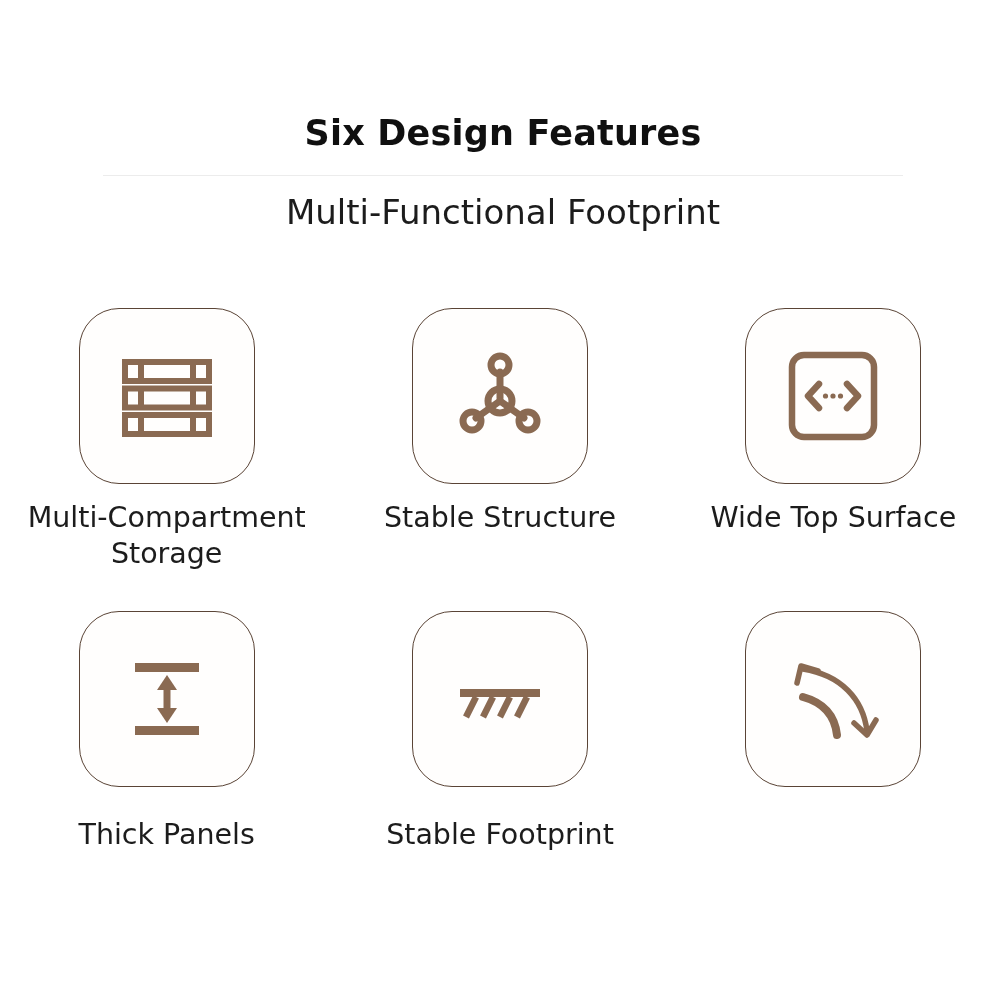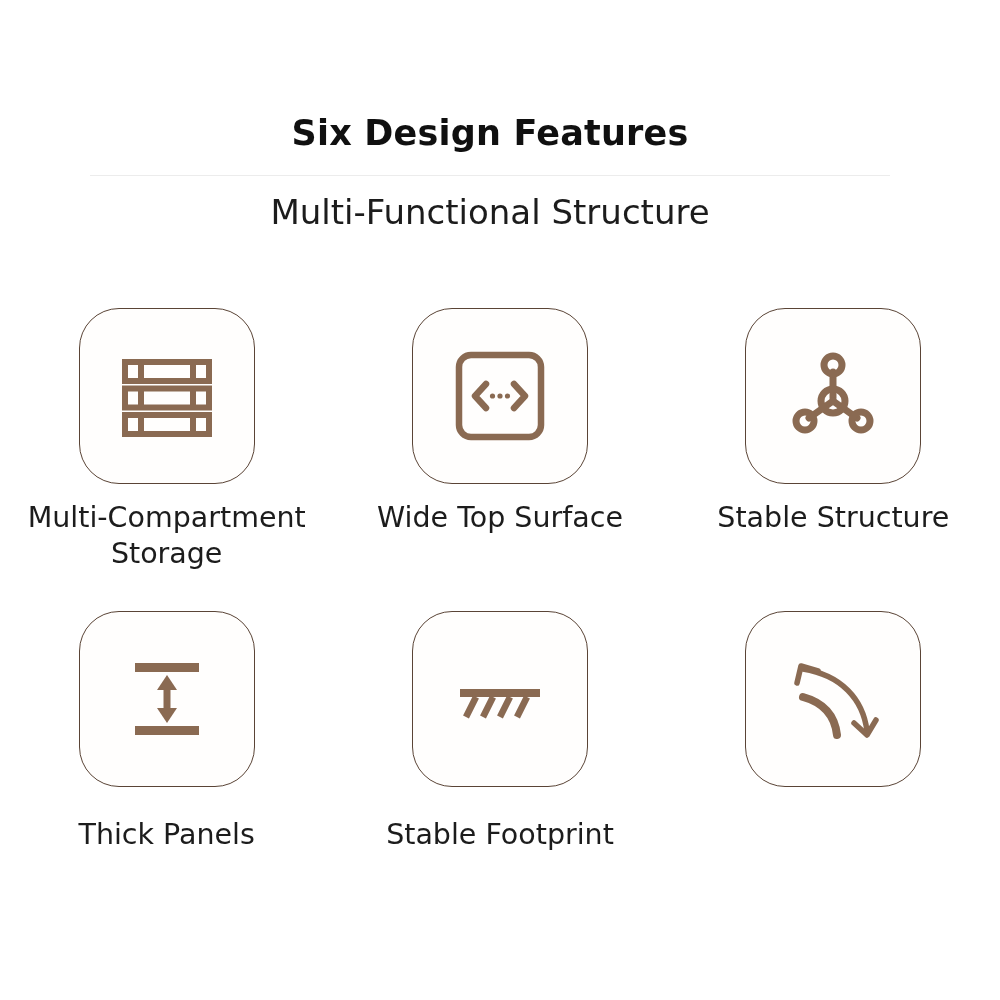--- a/index.html
+++ b/index.html
@@ -19,21 +19,21 @@
     position: relative;
     width: 1000px;
     height: 1000px;
     box-sizing: border-box;
   }
 
   
   .header {
     position: absolute;
     top: 0;
-    left: 0;
+    left: 13px;
     width: 980px;
   }
   .title {
     margin: 0;
     padding-top: 114px;
     text-align: center;
     font-size: 35px;
     font-weight: 700;
     letter-spacing: 0.2px;
     color: #101010;
@@ -100,21 +100,21 @@
   .cell.row2 .feature-label { margin-top: 22px; }
 </style>
 </head>
 <body>
 
 <div class="page">
 
   <div class="header">
     <h1 class="title">Six Design Features</h1>
     <div class="divider"></div>
-    <h2 class="subtitle">Multi-Functional Structure</h2>
+    <h2 class="subtitle">Multi-Functional Footprint</h2>
   </div>
 
   <div class="grid">
 
     <div class="cell">
       <div class="icon-card">
         <span>
           <svg width="100" height="100" viewBox="0 0 100 100" fill="none" stroke="#8a6a52" stroke-width="6" stroke-linecap="butt" stroke-linejoin="miter">
             <rect x="8" y="16" width="84" height="19"></rect>
             <line x1="24" y1="16" x2="24" y2="35"></line>
@@ -128,50 +128,50 @@
           </svg>
         </span>
       </div>
       <div class="feature-label">Multi-Compartment
 Storage</div>
     </div>
 
     <div class="cell">
       <div class="icon-card">
         <span>
-          <svg width="100" height="100" viewBox="0 0 100 100" fill="none" stroke="#8a6a52" stroke-width="6.5" stroke-linecap="round" stroke-linejoin="round">
-            <rect x="9" y="9" width="82" height="82" rx="12" ry="12"></rect>
-            <polyline points="36,38 25,50 36,62"></polyline>
-            <polyline points="64,38 75,50 64,62"></polyline>
-            <circle cx="42.5" cy="50" r="2.6" fill="#8a6a52" stroke="none"></circle>
-            <circle cx="50" cy="50" r="2.6" fill="#8a6a52" stroke="none"></circle>
-            <circle cx="57.5" cy="50" r="2.6" fill="#8a6a52" stroke="none"></circle>
-          </svg>
-        </span>
-      </div>
-      <div class="feature-label">Wide Top Surface</div>
-    </div>
-
-    <div class="cell">
-      <div class="icon-card">
-        <span>
           <svg width="100" height="100" viewBox="0 0 100 100" fill="none" stroke="#8a6a52" stroke-width="7" stroke-linecap="round">
             <line x1="50" y1="26" x2="50" y2="52"></line>
             <line x1="50" y1="55" x2="26" y2="72"></line>
             <line x1="50" y1="55" x2="74" y2="72"></line>
             <circle cx="50" cy="19" r="9"></circle>
             <circle cx="50" cy="55" r="12"></circle>
             <circle cx="22" cy="75" r="9"></circle>
             <circle cx="78" cy="75" r="9"></circle>
           </svg>
         </span>
       </div>
       <div class="feature-label">Stable Structure</div>
     </div>
 
+    <div class="cell">
+      <div class="icon-card">
+        <span>
+          <svg width="100" height="100" viewBox="0 0 100 100" fill="none" stroke="#8a6a52" stroke-width="6.5" stroke-linecap="round" stroke-linejoin="round">
+            <rect x="9" y="9" width="82" height="82" rx="12" ry="12"></rect>
+            <polyline points="36,38 25,50 36,62"></polyline>
+            <polyline points="64,38 75,50 64,62"></polyline>
+            <circle cx="42.5" cy="50" r="2.6" fill="#8a6a52" stroke="none"></circle>
+            <circle cx="50" cy="50" r="2.6" fill="#8a6a52" stroke="none"></circle>
+            <circle cx="57.5" cy="50" r="2.6" fill="#8a6a52" stroke="none"></circle>
+          </svg>
+        </span>
+      </div>
+      <div class="feature-label">Wide Top Surface</div>
+    </div>
+
     <div class="cell row2">
       <div class="icon-card">
         <span>
           <svg width="100" height="100" viewBox="0 0 100 100" fill="none">
             <rect x="18" y="14" width="64" height="9" fill="#8a6a52"></rect>
             <rect x="18" y="77" width="64" height="9" fill="#8a6a52"></rect>
             <g stroke="#8a6a52" stroke-width="7" stroke-linecap="butt">
               <line x1="50" y1="33" x2="50" y2="67"></line>
             </g>
             <polygon points="50,26 40,41 60,41" fill="#8a6a52"></polygon>

